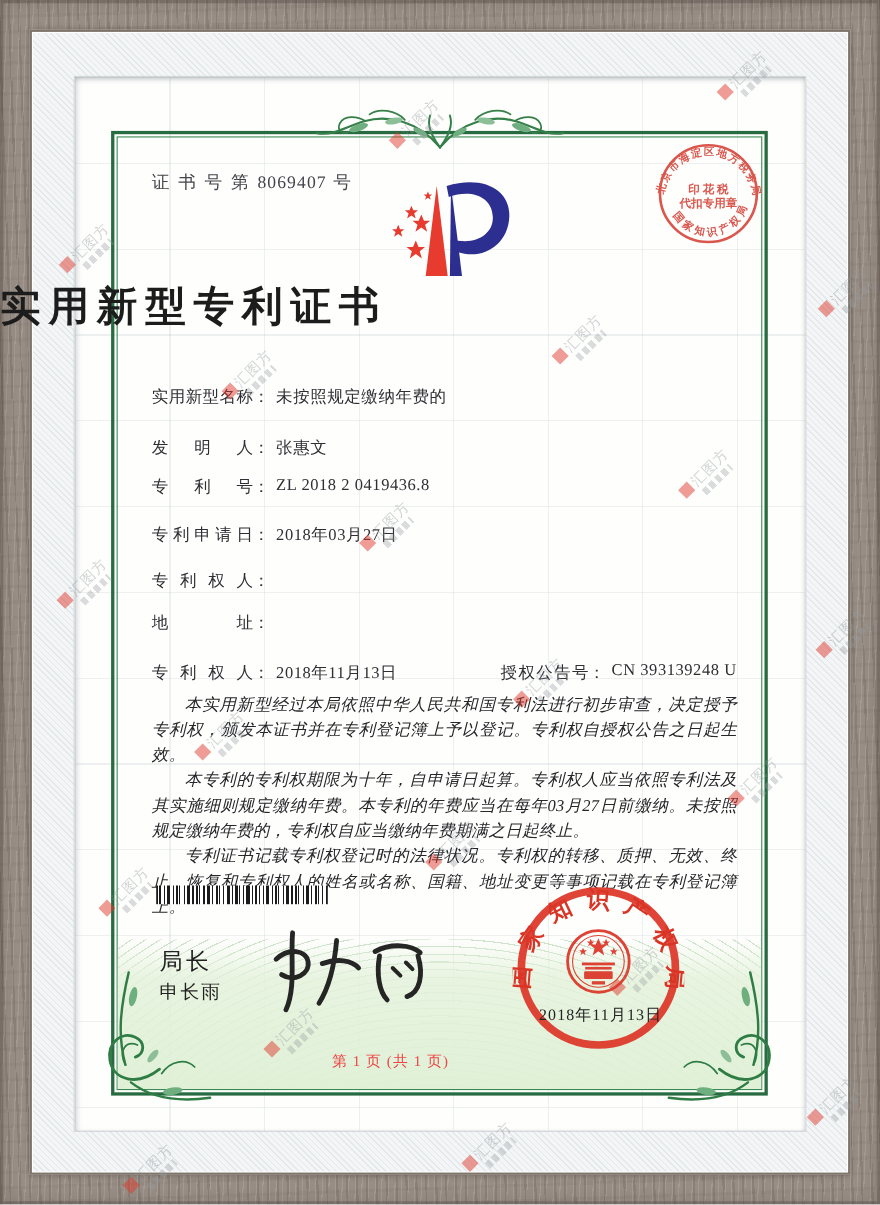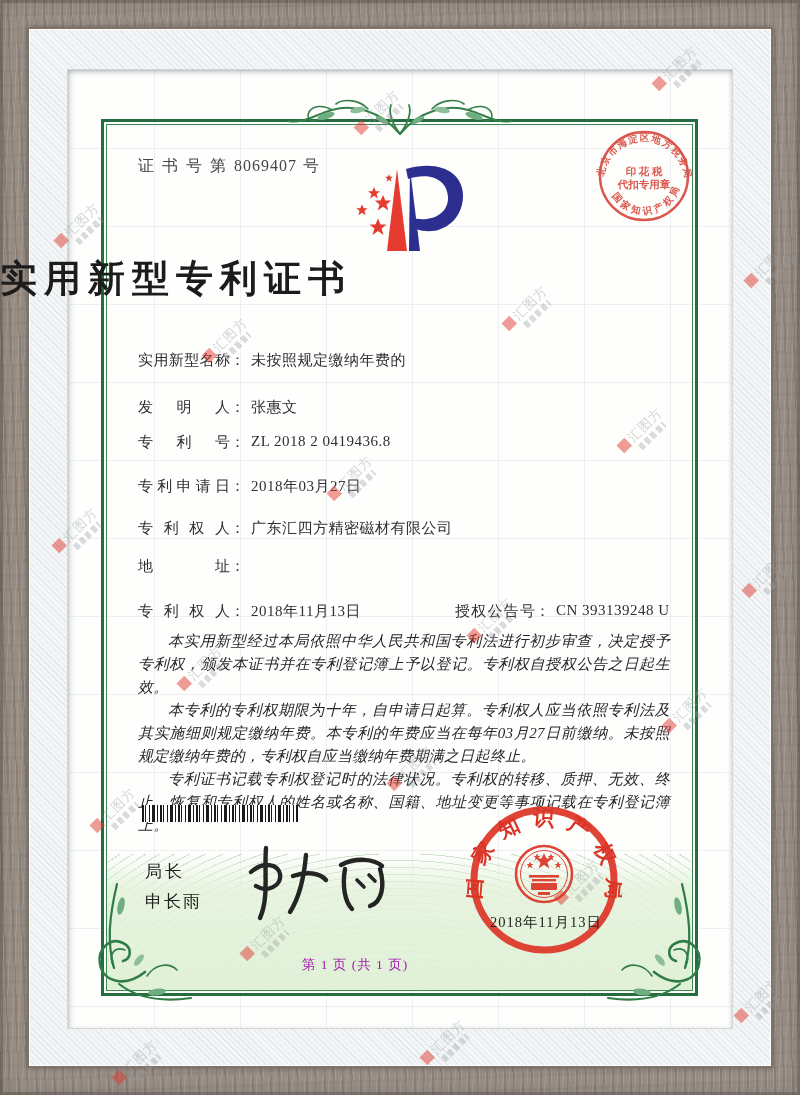--- a/index.html
+++ b/index.html
@@ -65,27 +65,27 @@
   .f-grantno .flabel{width:80px;}
 
   
   .body-text{position:absolute;left:138px;top:630px;width:532px;
     font-size:15px;line-height:23px;text-align:justify;font-style:italic;color:#26262a;letter-spacing:.3px;}
   .body-text p{margin:0;text-indent:2em;}
 
   
   .barcode{position:absolute;left:142px;top:805px;width:156px;height:17px;
     background:repeating-linear-gradient(90deg,#1b1b1b 0 2px,#fff 2px 3px,#1b1b1b 3px 4px,#fff 4px 7px,#1b1b1b 7px 8px,#fff 8px 10px,#1b1b1b 10px 13px,#fff 13px 15px,#1b1b1b 15px 16px,#fff 16px 18px);}
-  .sig-title{position:absolute;left:145px;top:860px;font-size:17px;letter-spacing:3px;color:#222;
+  .sig-title{position:absolute;left:145px;top:860px;font-size:21px;letter-spacing:3px;color:#222;
     font-family:"Liberation Sans","DejaVu Sans",sans-serif;text-align:center;}
   .sig-name{position:absolute;left:145px;top:890px;font-size:17px;letter-spacing:2px;color:#222;
     font-family:"Liberation Sans","DejaVu Sans",sans-serif;}
   .signature{position:absolute;left:233px;top:842px;}
   .seal{position:absolute;left:466px;top:802px;}
-  .page-no{position:absolute;left:255px;top:956px;width:200px;text-align:center;font-size:13.5px;color:#a21caf;letter-spacing:1px;}
+  .page-no{position:absolute;left:255px;top:956px;width:200px;text-align:center;font-size:13.5px;color:#ef4444;letter-spacing:1px;}
 
   
   .wm{position:absolute;transform:rotate(-45deg);font-size:13px;letter-spacing:1px;
     color:rgba(148,154,160,.42);white-space:nowrap;pointer-events:none;
     font-family:"Liberation Sans","DejaVu Sans",sans-serif;}
   .wm::before{content:"";display:inline-block;width:11px;height:11px;margin-right:3px;
     background:rgba(221,58,46,.50);vertical-align:-1px;}
   .wm::after{content:"";display:block;margin-left:15px;width:34px;height:7px;
     background:repeating-linear-gradient(90deg, rgba(148,154,160,.35) 0 5px, rgba(0,0,0,0) 5px 8px);}
 </style>
@@ -196,21 +196,20 @@
     <span class="fvalue">ZL 2018 2 0419436.8</span>
   </div>
   <div class="field f-appdate">
     <span class="flabel">专利申请日</span>
       <span class="fcolon">：</span>
     <span class="fvalue">2018年03月27日</span>
   </div>
   <div class="field f-patentee">
     <span class="flabel">专利权人</span>
       <span class="fcolon">：</span>
-    <span class="fvalue">广东汇四方精密磁材有限公司</span>
   </div>
   <div class="field f-address">
     <span class="flabel">地址</span>
       <span class="fcolon">：</span>
   </div>
   <div class="field f-grantdate">
     <span class="flabel">专利权人</span>
       <span class="fcolon">：</span>
     <span class="fvalue">2018年11月13日</span>
   </div>

